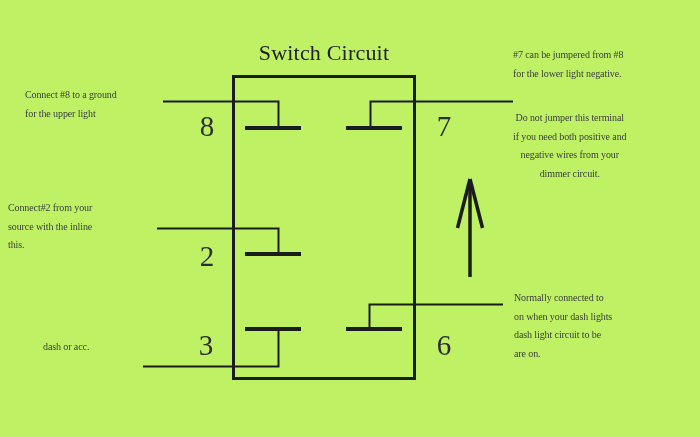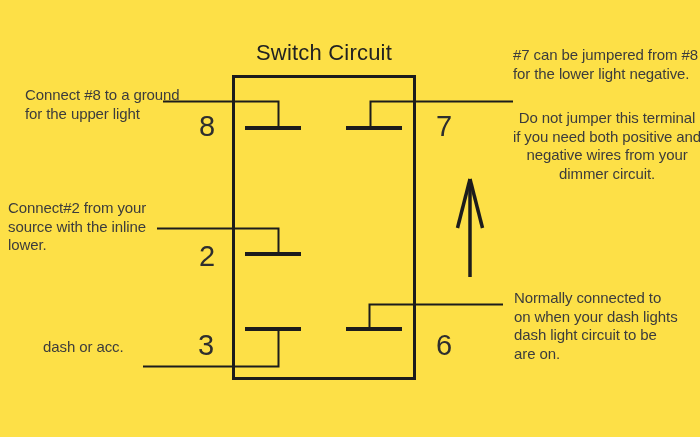--- a/index.html
+++ b/index.html
@@ -4,23 +4,23 @@
 <style>
   html, body {
     margin: 0;
     padding: 0;
     background: #ffffff;
   }
   .stage {
     position: relative;
     width: 700px;
     height: 437px;
-    background: #fde047;
+    background: #bef264;
     overflow: hidden;
-    font-family: Liberation Sans, sans-serif;
+    font-family: Liberation Serif, serif;
   }
   .diagram-svg {
     position: absolute;
     left: 0;
     top: 0;
   }
   .title {
     position: absolute;
     left: 233px;
     top: 40px;
@@ -39,21 +39,21 @@
     line-height: 1;
     color: #2e2e2e;
   }
   .pin-8 { left: 193px; top: 112px; }
   .pin-2 { left: 193px; top: 242px; }
   .pin-3 { left: 192px; top: 331px; }
   .pin-7 { left: 430px; top: 112px; }
   .pin-6 { left: 430px; top: 331px; }
   .note {
     position: absolute;
-    font-size: 15px;
+    font-size: 10px;
     line-height: 18.5px;
     color: #3c3c3c;
     letter-spacing: -0.1px;
     white-space: nowrap;
   }
   .note-pin8 { left: 25px;  top: 86px;  }
   .note-pin2 { left: 8px;  top: 199px; }
   .note-pin3 { left: 43px; top: 338px; }
   .note-pin7-top     { left: 513px; top: 46px;  }
   .note-pin7-warning { left: 513px; top: 109px; text-align: center; }
@@ -98,21 +98,21 @@
   <div class="pin pin-6">6</div>
 
   <div class="note note-pin8">
     <div>Connect #8 to a ground</div>
     <div>for the upper light</div>
   </div>
 
   <div class="note note-pin2">
     <div>Connect#2 from your</div>
     <div>source with the inline</div>
-    <div>lower.</div>
+    <div>this.</div>
   </div>
 
   <div class="note note-pin3">
     <div>dash or acc.</div>
   </div>
 
   <div class="note note-pin7-top">
     <div>#7 can be jumpered from #8</div>
     <div>for the lower light negative.</div>
   </div>

